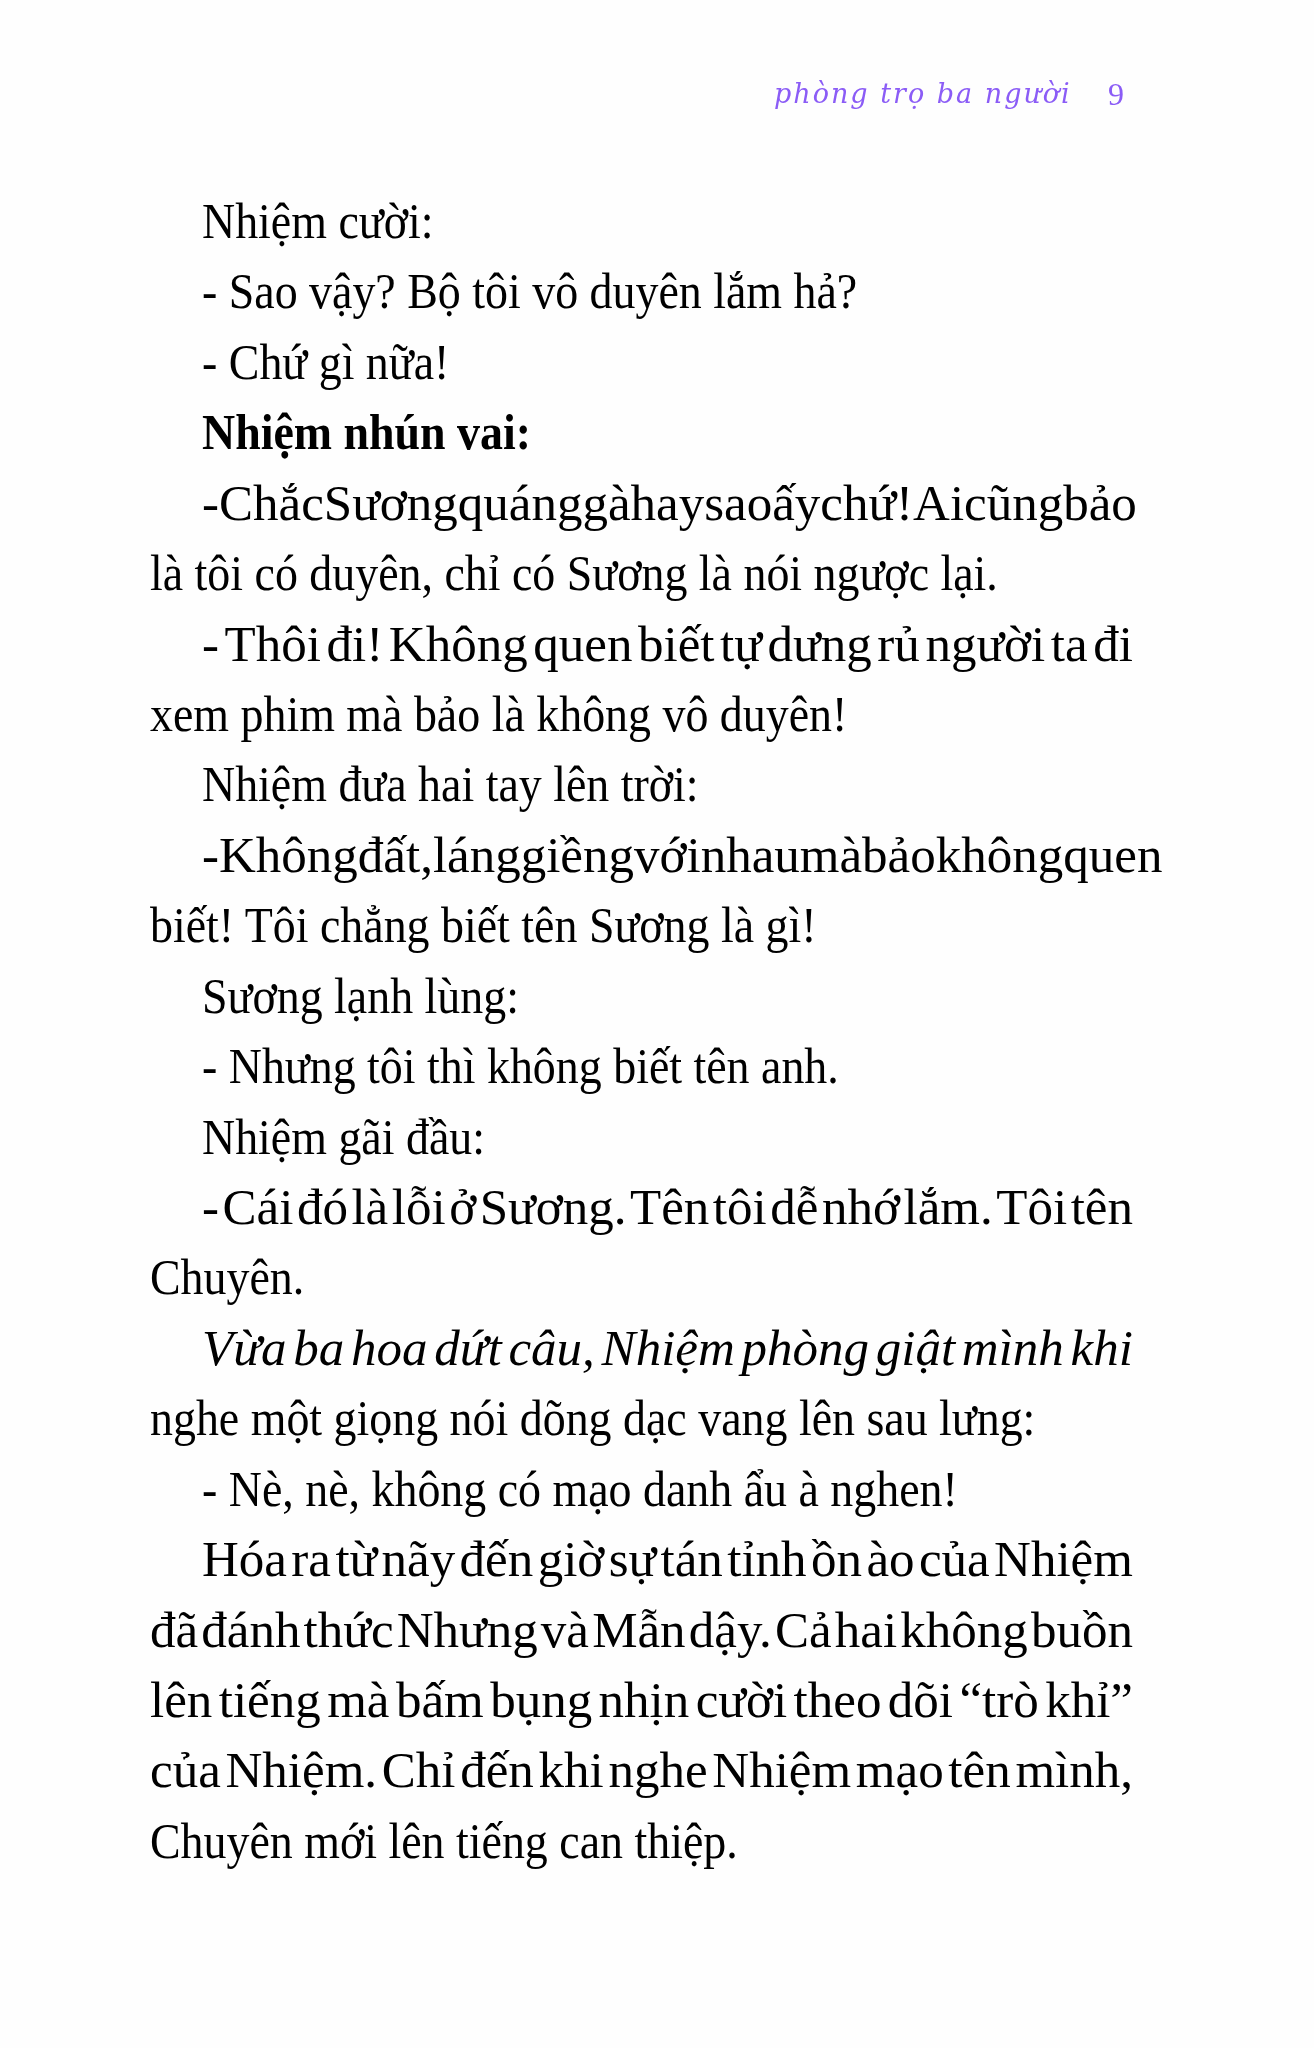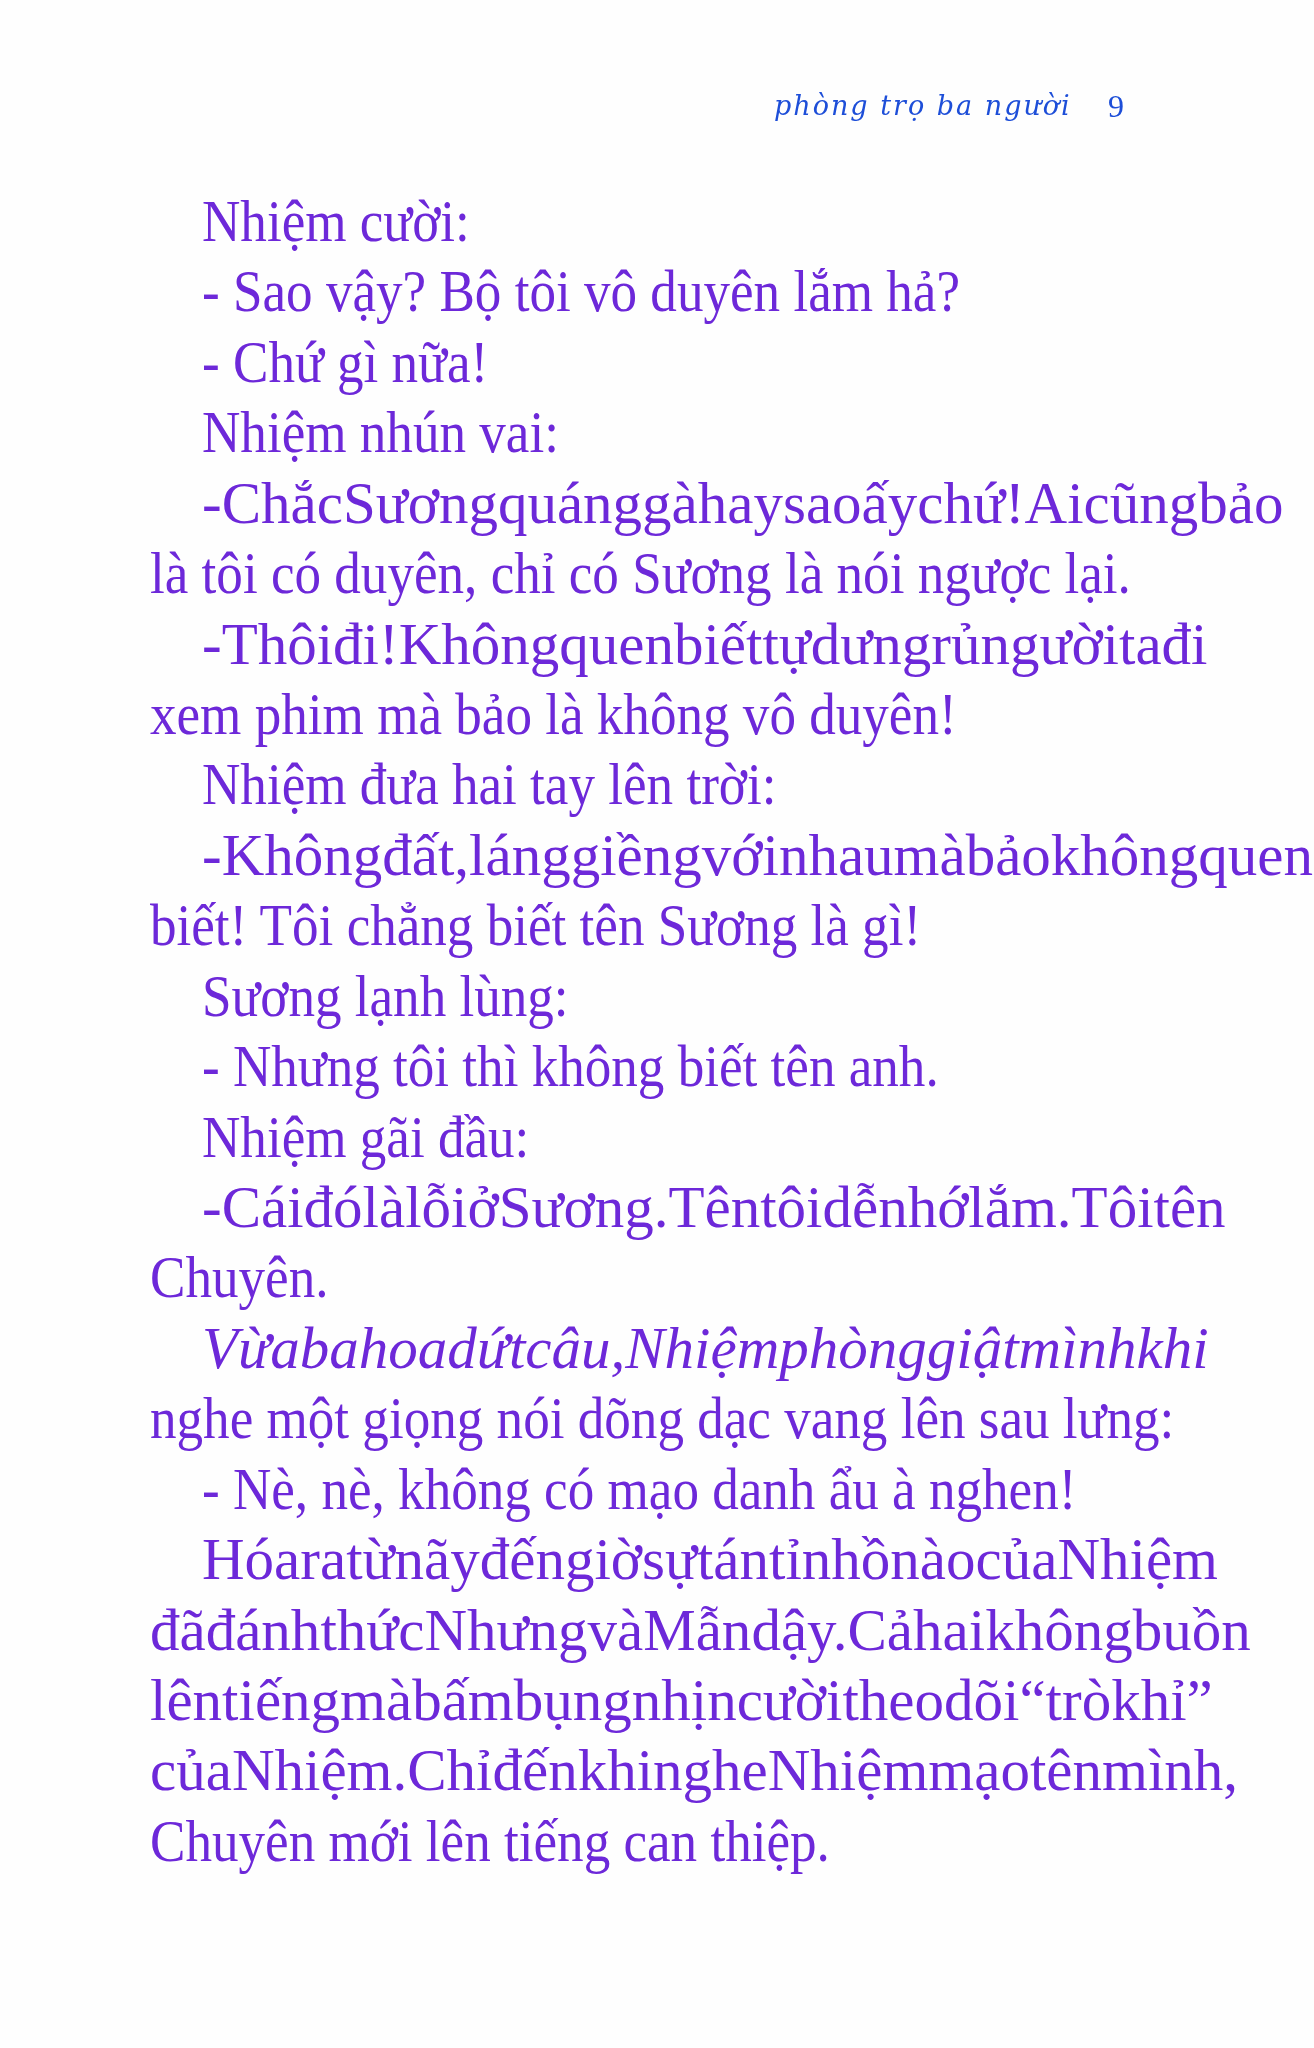--- a/index.html
+++ b/index.html
@@ -17,28 +17,28 @@
   .page {
     position: absolute;
     left: 0; top: 0;
     width: 1314px;
     height: 2048px;
     background: #fefefe;
   }
   .running-head {
     position: absolute;
     left: 760px;
-    top: 82px;
+    top: 70px;
     width: 380px;
     height: 50px;
     font-family: "DejaVu Serif", serif;
     font-style: italic;
     font-size: 27px;
     letter-spacing: 2px;
-    color: #1d4ed8;
+    color: #8b5cf6;
     white-space: nowrap;
   }
   .running-head .title {
     position: absolute;
     left: 14px;
     top: 8px;
   }
   .running-head .folio {
     position: absolute;
     left: 348px;
@@ -47,24 +47,24 @@
     font-family: "Liberation Serif", serif;
     font-size: 32px;
     letter-spacing: 0;
   }
   .line {
     position: absolute;
     left: 150px;
     width: 983px;
     height: 60px;
     font-family: "Liberation Serif", serif;
-    font-size: 59px;
+    font-size: 51px;
     line-height: 60px;
     white-space: nowrap;
-    color: #6d28d9;
+    color: #000000;
   }
   .line.indent {
     left: 202px;
     width: 931px;
   }
   .line .txt {
     display: inline-block;
     transform-origin: 0 50%;
   }
   .line.justify {
@@ -81,21 +81,21 @@
 <div class="page">
   <div class="running-head">
     <span class="title">phòng trọ ba người</span>
     <span class="folio">9</span>
   </div>
 
   <div id="body-text">
       <div class="line indent" style="top: 191px;"><span class="txt" style="transform: scaleX(0.9);">Nhiệm cười:</span></div>
       <div class="line indent" style="top: 261.43px;"><span class="txt" style="transform: scaleX(0.9);">- Sao vậy? Bộ tôi vô duyên lắm hả?</span></div>
       <div class="line indent" style="top: 331.86px;"><span class="txt" style="transform: scaleX(0.9);">- Chứ gì nữa!</span></div>
-      <div class="line indent" style="top: 402.29px;"><span class="txt" style="transform: scaleX(0.9);">Nhiệm nhún vai:</span></div>
+      <div class="line indent" style="top: 402.29px; font-weight: bold;"><span class="txt" style="transform: scaleX(0.9);">Nhiệm nhún vai:</span></div>
       <div class="line indent justify" style="top: 472.72px;">
         <span class="w">-</span>
         <span class="w">Chắc</span>
         <span class="w">Sương</span>
         <span class="w">quáng</span>
         <span class="w">gà</span>
         <span class="w">hay</span>
         <span class="w">sao</span>
         <span class="w">ấy</span>
         <span class="w">chứ!</span>

